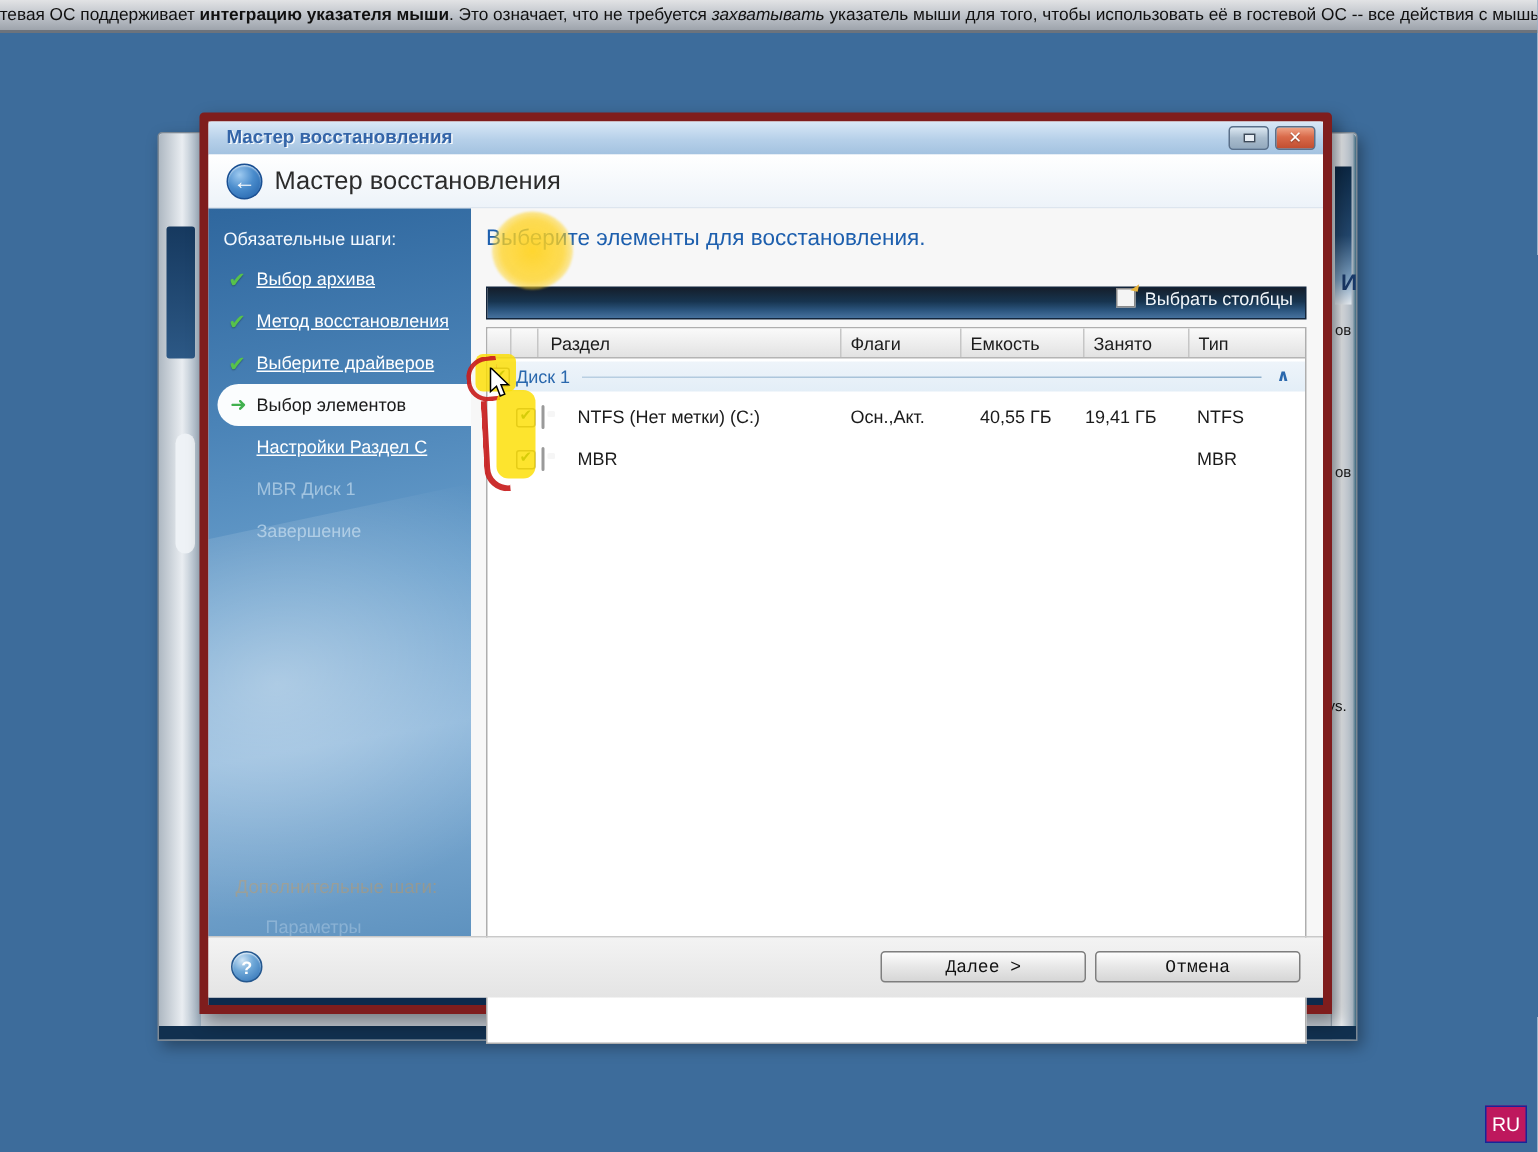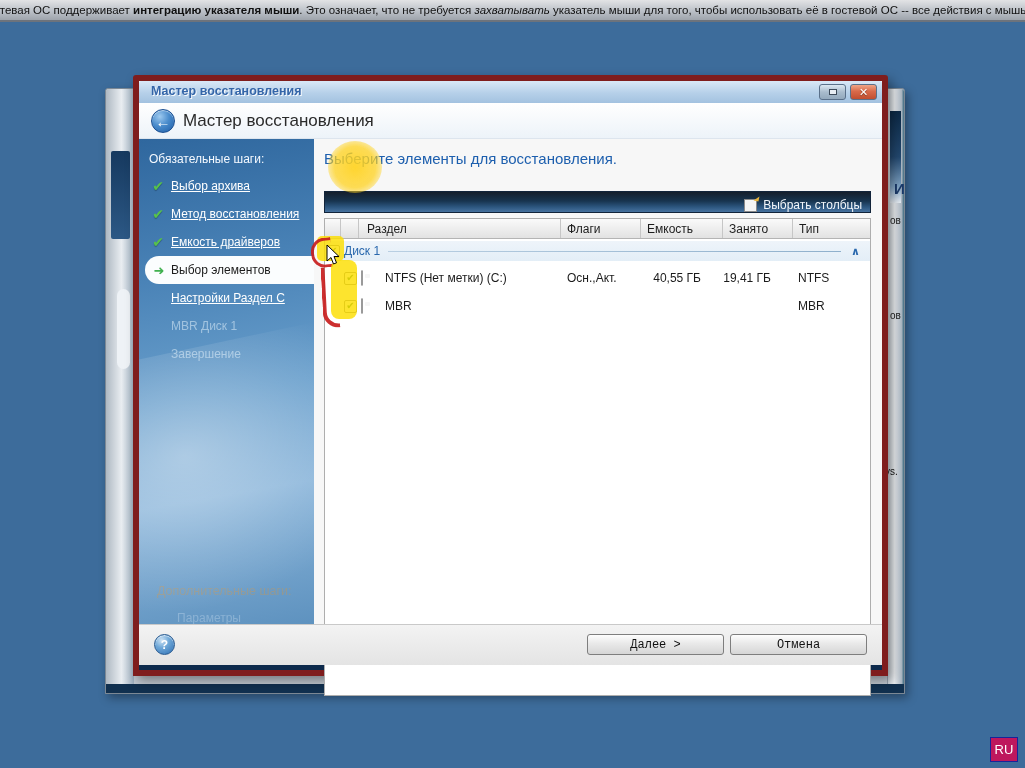--- a/index.html
+++ b/index.html
@@ -101,21 +101,21 @@
   .sb-item.disabled { color:rgba(222,238,250,.55); }
   .sb-faint-header { position:absolute; left:18px; top:445px; font-size:12.5px; color:rgba(216,150,66,.38); }
   .sb-faint-item { position:absolute; left:38px; top:472px; font-size:12px; color:rgba(235,245,255,.28);text-align:right; }
 
   
   .content { flex:1 1 auto; background:#f7f7f7; position:relative; padding:0 11px 0 10px; }
   .content-heading { margin-top:11px; font-size:15px; color:#1d5fae; }
   .toolbar {
     margin-top:24px; height:22px;
     background:linear-gradient(#151f2c 0%, #17344f 45%, #2c567f 75%, #47729e 100%);
-    border:1px solid #12243a; display:flex; align-items:flex-end; justify-content:flex-end;
+    border:1px solid #12243a; display:flex; align-items:flex-start; justify-content:flex-end;
     padding-right:8px; color:#f2f6fa; font-size:12px;
   }
   .tb-icon { width:13px; height:13px; background:#f4f4f4; border:1px solid #8a8a8a; position:relative; margin-right:6px; }
   .tb-icon::after { content:""; position:absolute; right:-3px; top:-4px; width:0; height:0;
     border-left:5px solid transparent; border-bottom:5px solid #e8b43c; transform:rotate(12deg); }
 
   .grid-table { margin-top:5px; border:1px solid #aeaeae; background:#fff; height:478px; position:relative; }
   .thead {
     display:grid; grid-template-columns:16px 18px 1fr 80px 82px 70px 77px;
     height:20px; background:linear-gradient(#fafafa,#e2e2e2);
@@ -237,21 +237,21 @@
       <div class="sb-item">
         <span class="sb-icon icon-check">✔</span>
         <span class="sb-link">Выбор архива</span>
       </div>
       <div class="sb-item">
         <span class="sb-icon icon-check">✔</span>
         <span class="sb-link">Метод восстановления</span>
       </div>
       <div class="sb-item">
         <span class="sb-icon icon-check">✔</span>
-        <span class="sb-link">Емкость драйверов</span>
+        <span class="sb-link">Выберите драйверов</span>
       </div>
       <div class="sb-item current">
         <span class="sb-icon icon-arrow">➜</span>
         <span>Выбор элементов</span>
       </div>
       <div class="sb-item">
         <span class="sb-link">Настройки Раздел C</span>
       </div>
       <div class="sb-item disabled">
         <span>MBR Диск 1</span>

